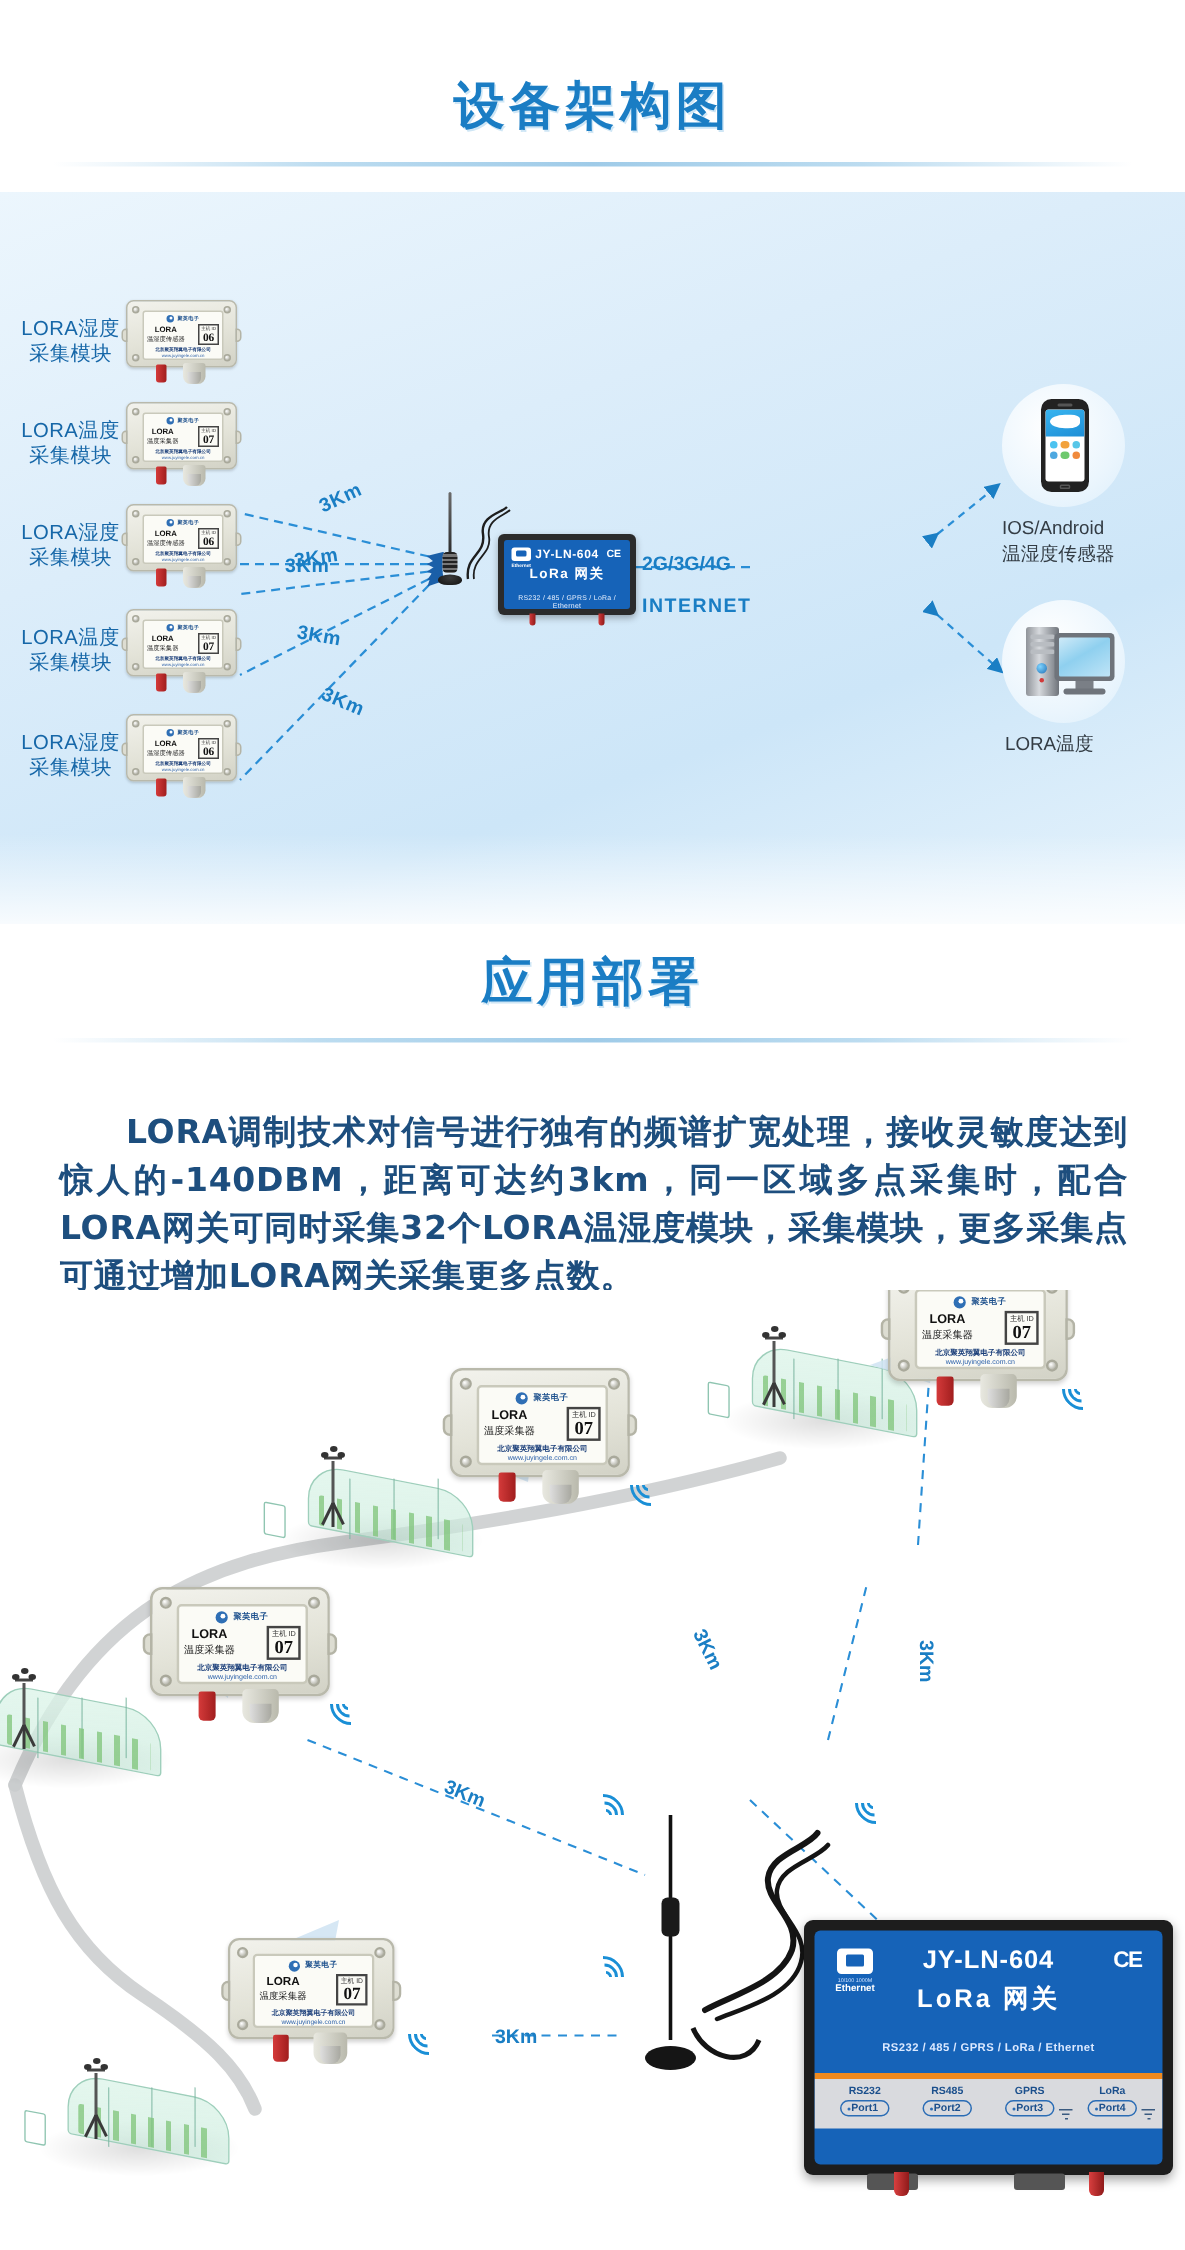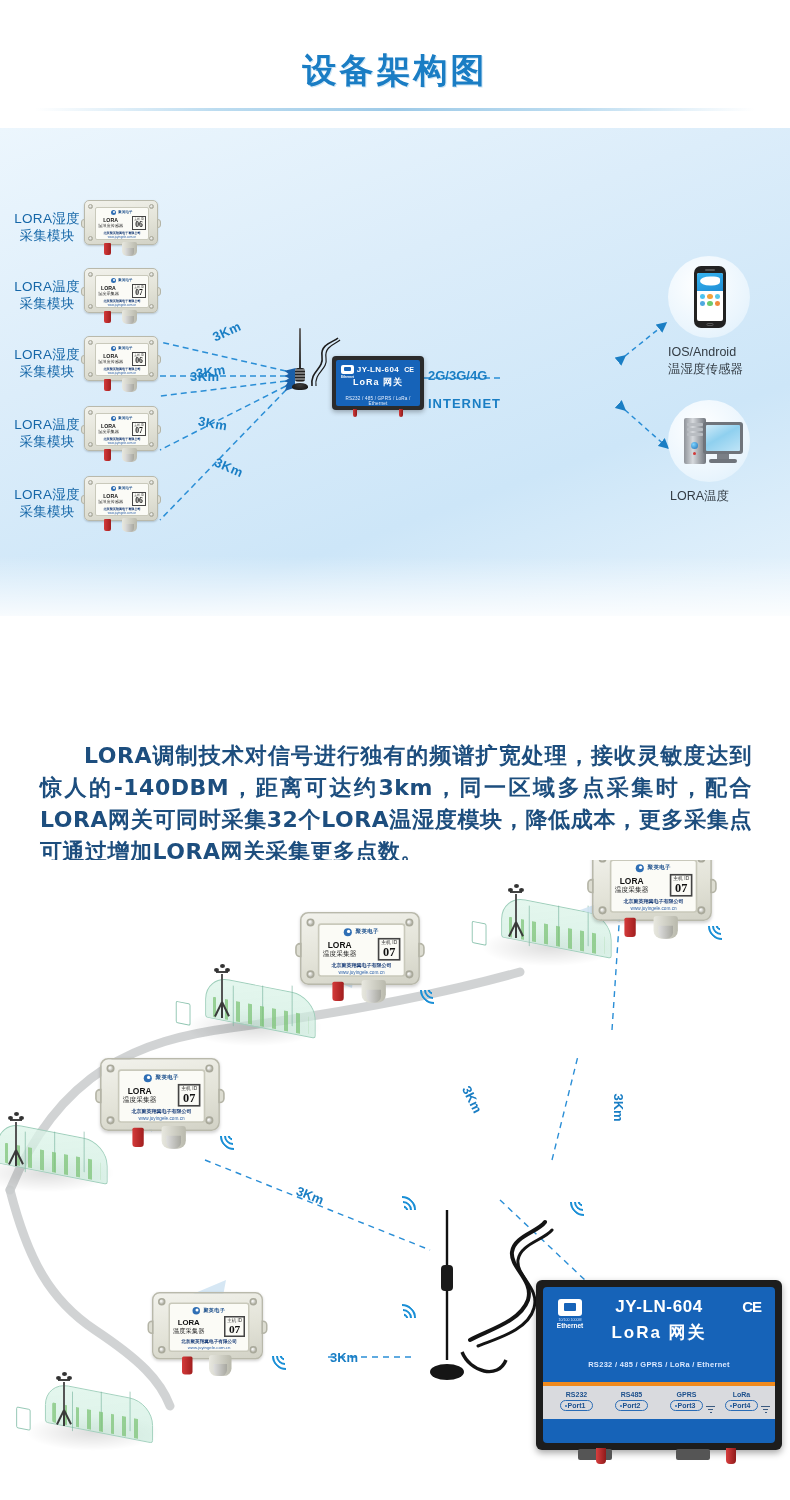--- a/index.html
+++ b/index.html
@@ -528,22 +528,26 @@
       <div class="mon">
           <div class="glass"></div>
         </div>
       <div class="stand"></div>
       <div class="foot"></div>
     </div>
     <div class="icon-caption" style="left:670px; top:360px; width:120px;">LORA温度</div>
 
   </div>
 
-
-  <div class="para">LORA调制技术对信号进行独有的频谱扩宽处理，接收灵敏度达到惊人的-140DBM，距离可达约3km，同一区域多点采集时，配合LORA网关可同时采集32个LORA温湿度模块，降低成本，更多采集点可通过增加LORA网关采集更多点数。</div>
+  <div class="heading-block" style="top:632px;">
+    <div class="heading-title">应用部署</div>
+    <div class="heading-rule"></div>
+  </div>
+
+  <div class="para">LORA调制技术对信号进行独有的频谱扩宽处理，接收灵敏度达到惊人的-140DBM，距离可达约3km，同一区域多点采集时，配合LORA网关可同时采集32个LORA温湿度模块，采集模块，更多采集点可通过增加LORA网关采集更多点数。</div>
 
   <div class="scene">
 
     <svg class="scene-svg">
       <defs>
         <marker id="sh" markerWidth="7" markerHeight="7" refX="6" refY="3.5" orient="auto">
           <path d="M0,0 L7,3.5 L0,7 z" fill="#1a7ec4"></path>
         </marker>
       </defs>
 

